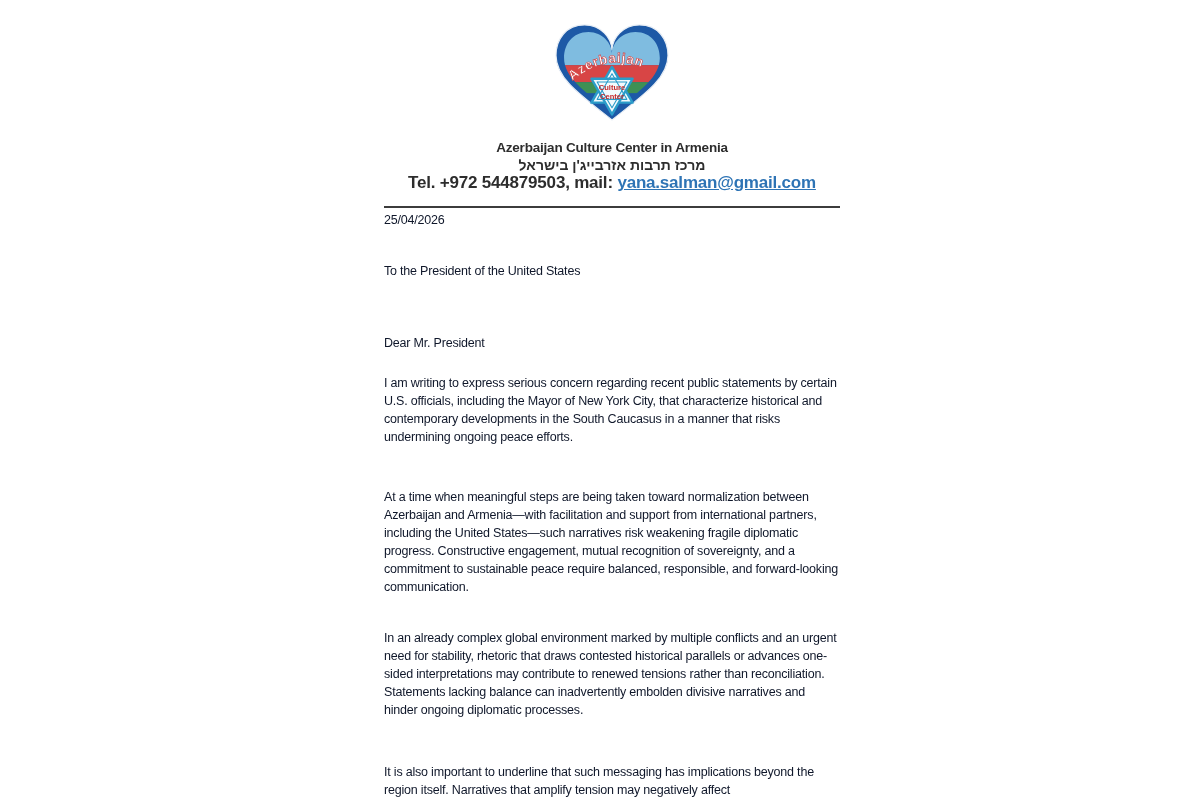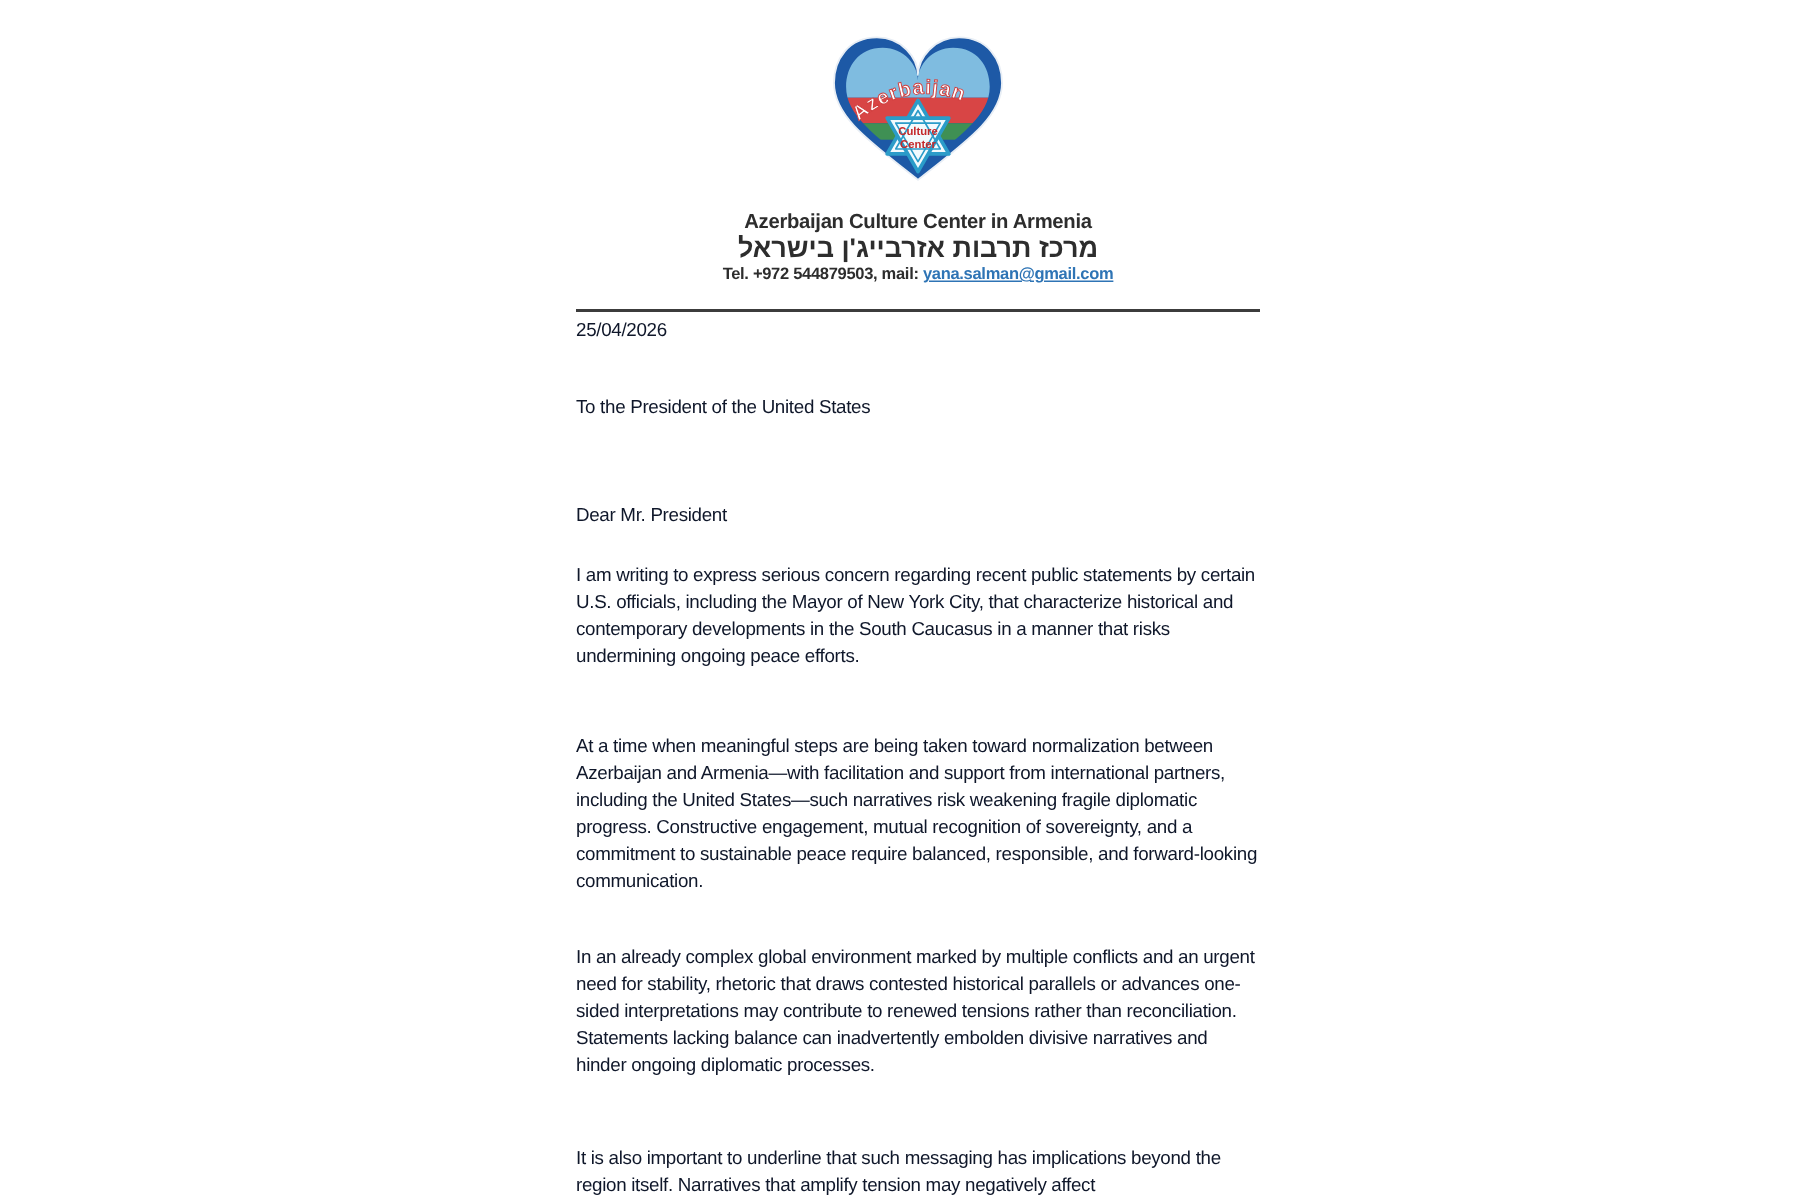--- a/index.html
+++ b/index.html
@@ -25,29 +25,29 @@
     margin-top: 14px;
     text-align: center;
     font-size: 13.5px;
     font-weight: bold;
     color: #2d2d2d;
     letter-spacing: -0.2px;
     line-height: 16px;
   }
   .org-he {
     text-align: center;
-    font-size: 18px;
+    font-size: 14px;
     font-weight: bold;
     color: #2d2d2d;
     line-height: 19px;
     direction: rtl;
   }
   .org-tel {
     text-align: center;
-    font-size: 11px;
+    font-size: 17px;
     font-weight: bold;
     color: #2d2d2d;
     letter-spacing: -0.2px;
     line-height: 16px;
   }
   .org-tel a {
     color: #2e74b5;
     text-decoration: underline;
     cursor: pointer;
   }

